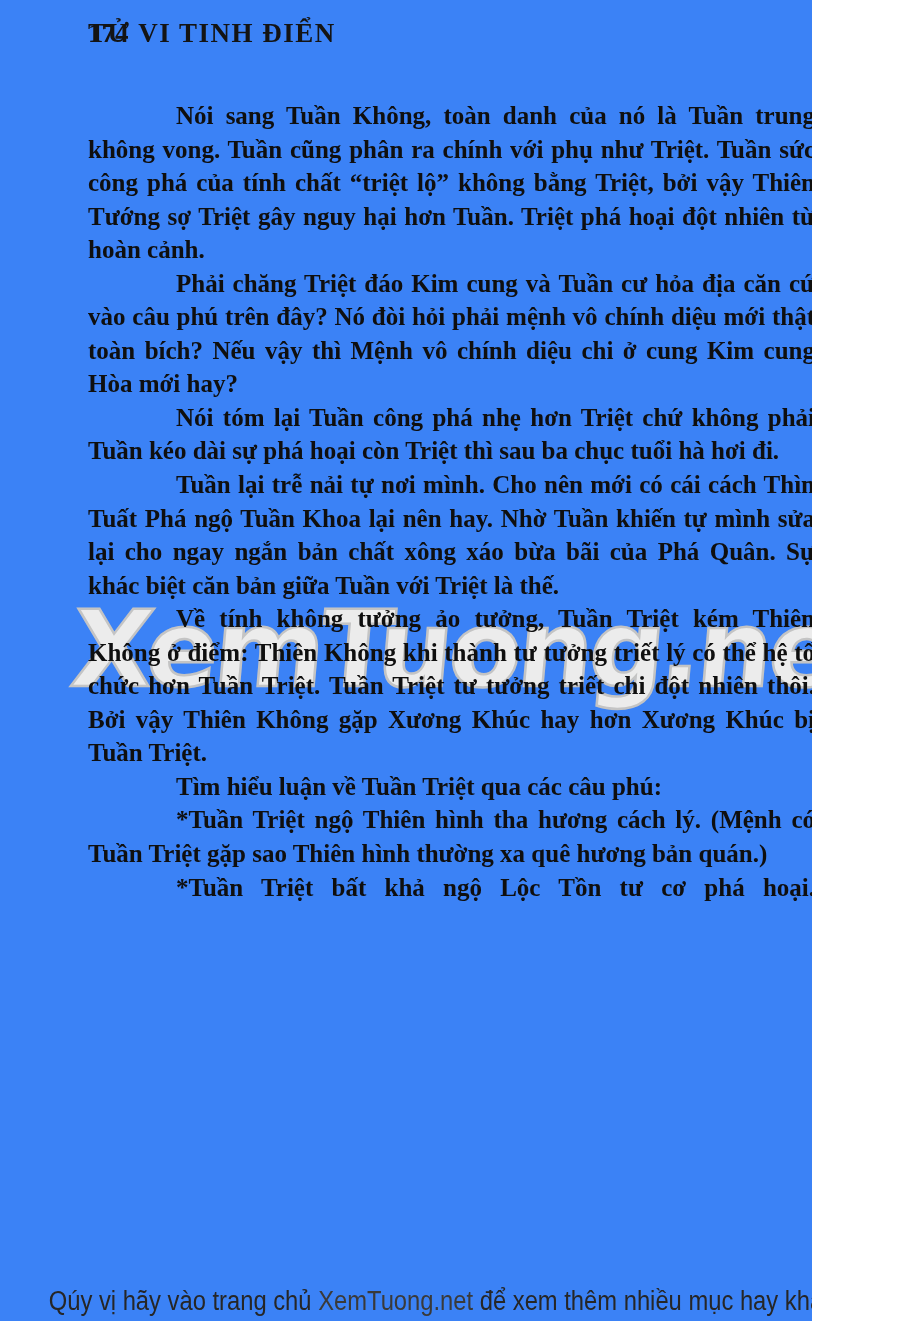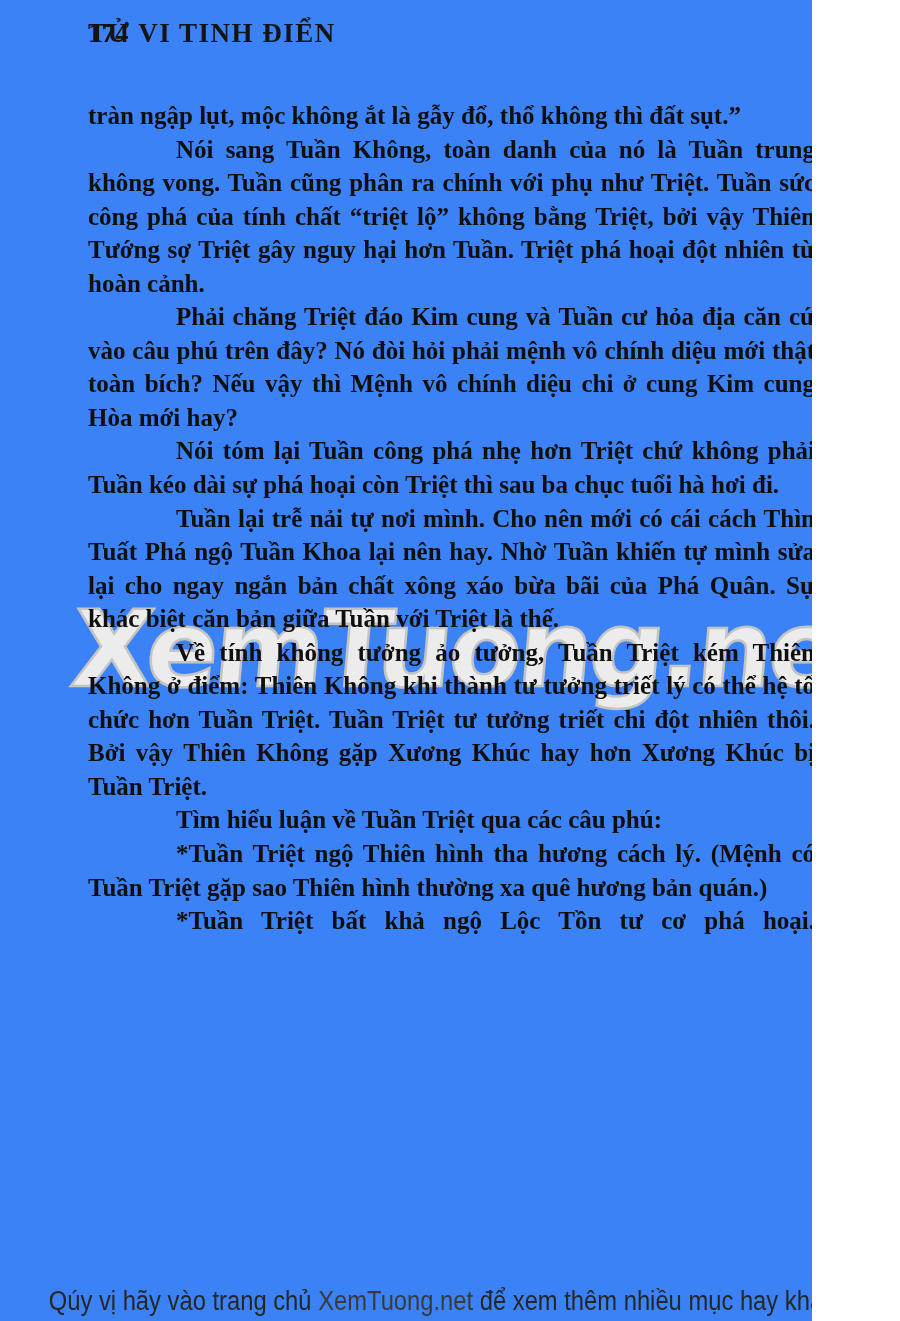--- a/index.html
+++ b/index.html
@@ -92,21 +92,20 @@
 <div class="page">
 
   <div class="header">
     <span class="page-number">174</span>
     <span class="header-title">TỬ VI TINH ĐIỂN</span>
   </div>
 
   <div class="watermark">XemTuong.net</div>
 
   <div class="body-text">
-    <p class="cont">tràn ngập lụt, mộc không ắt là gẫy đổ, thổ không thì đất sụt.”</p>
     <p>Nói sang Tuần Không, toàn danh của nó là Tuần trung không vong. Tuần cũng phân ra chính với phụ như Triệt. Tuần sức công phá của tính chất “triệt lộ” không bằng Triệt, bởi vậy Thiên Tướng sợ Triệt gây nguy hại hơn Tuần. Triệt phá hoại đột nhiên từ hoàn cảnh.</p>
     <p>Phải chăng Triệt đáo Kim cung và Tuần cư hỏa địa căn cứ vào câu phú trên đây? Nó đòi hỏi phải mệnh vô chính diệu mới thật toàn bích? Nếu vậy thì Mệnh vô chính diệu chi ở cung Kim cung Hòa mới hay?</p>
     <p>Nói tóm lại Tuần công phá nhẹ hơn Triệt chứ không phải Tuần kéo dài sự phá hoại còn Triệt thì sau ba chục tuổi hà hơi đi.</p>
     <p>Tuần lại trễ nải tự nơi mình. Cho nên mới có cái cách Thìn Tuất Phá ngộ Tuần Khoa lại nên hay. Nhờ Tuần khiến tự mình sửa lại cho ngay ngắn bản chất xông xáo bừa bãi của Phá Quân. Sự khác biệt căn bản giữa Tuần với Triệt là thế.</p>
     <p>Về tính không tưởng ảo tưởng, Tuần Triệt kém Thiên Không ở điểm: Thiên Không khi thành tư tưởng triết lý có thể hệ tổ chức hơn Tuần Triệt. Tuần Triệt tư tưởng triết chi đột nhiên thôi. Bởi vậy Thiên Không gặp Xương Khúc hay hơn Xương Khúc bị Tuần Triệt.</p>
     <p>Tìm hiểu luận về Tuần Triệt qua các câu phú:</p>
     <p>*Tuần Triệt ngộ Thiên hình tha hương cách lý. (Mệnh có Tuần Triệt gặp sao Thiên hình thường xa quê hương bản quán.)</p>
     <p class="stretch">*Tuần Triệt bất khả ngộ Lộc Tồn tư cơ phá hoại.</p>
   </div>
 

